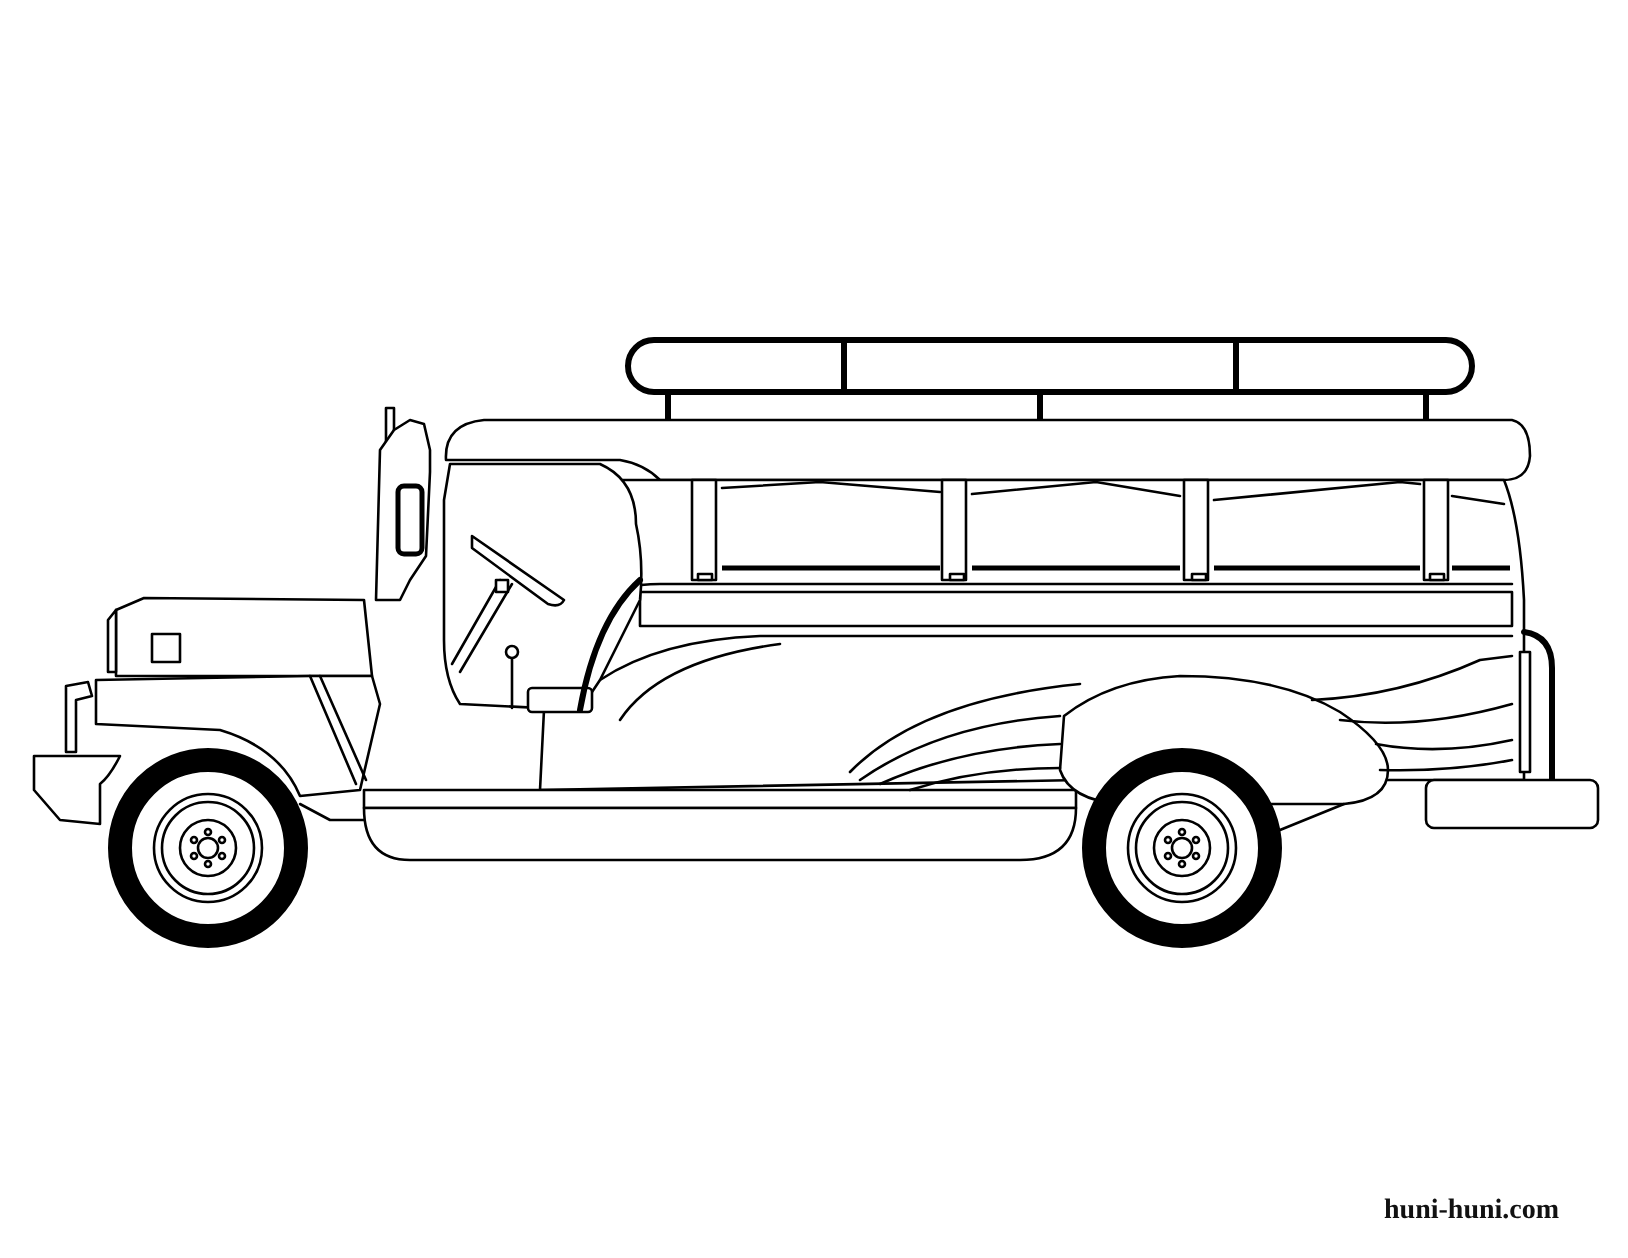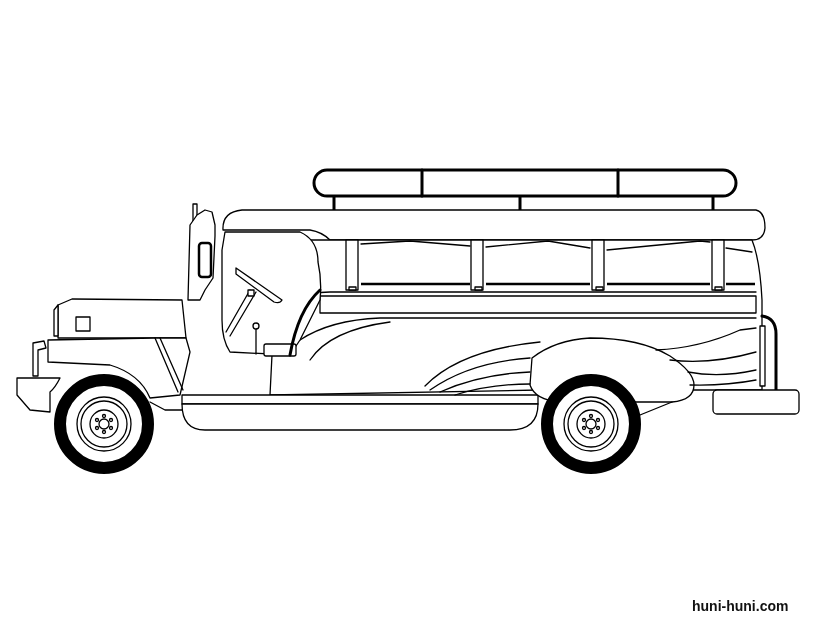--- a/index.html
+++ b/index.html
@@ -1,20 +1,20 @@
 <!DOCTYPE html>
 <html><head>
   <meta charset="utf-8">
   <style>
     html, body { margin: 0; padding: 0; background: #ffffff; }
     body { width: 814px; height: 629px; position: relative; overflow: hidden; }
     .canvas { position: absolute; left: 0; top: 0; width: 814px; height: 629px; }
     .watermark {
       position: absolute; left: 692px; top: 598px;
-      font-family: Liberation Sans, sans-serif; font-weight: bold; font-size: 14px;
+      font-family: Liberation Serif, serif; font-weight: bold; font-size: 14px;
       color: #111111; letter-spacing: 0px;
     }
     svg .ln { fill: none; stroke: #000; stroke-width: 1.3; stroke-linejoin: round; stroke-linecap: round; }
     svg .wf { fill: #fff; stroke: #000; stroke-width: 1.3; stroke-linejoin: round; }
     svg .thick { fill: none; stroke: #000; stroke-width: 3; stroke-linecap: round; }
     svg .rackbar { fill: #fff; stroke: #000; stroke-width: 3; }
   </style>
 </head>
 <body>
 

